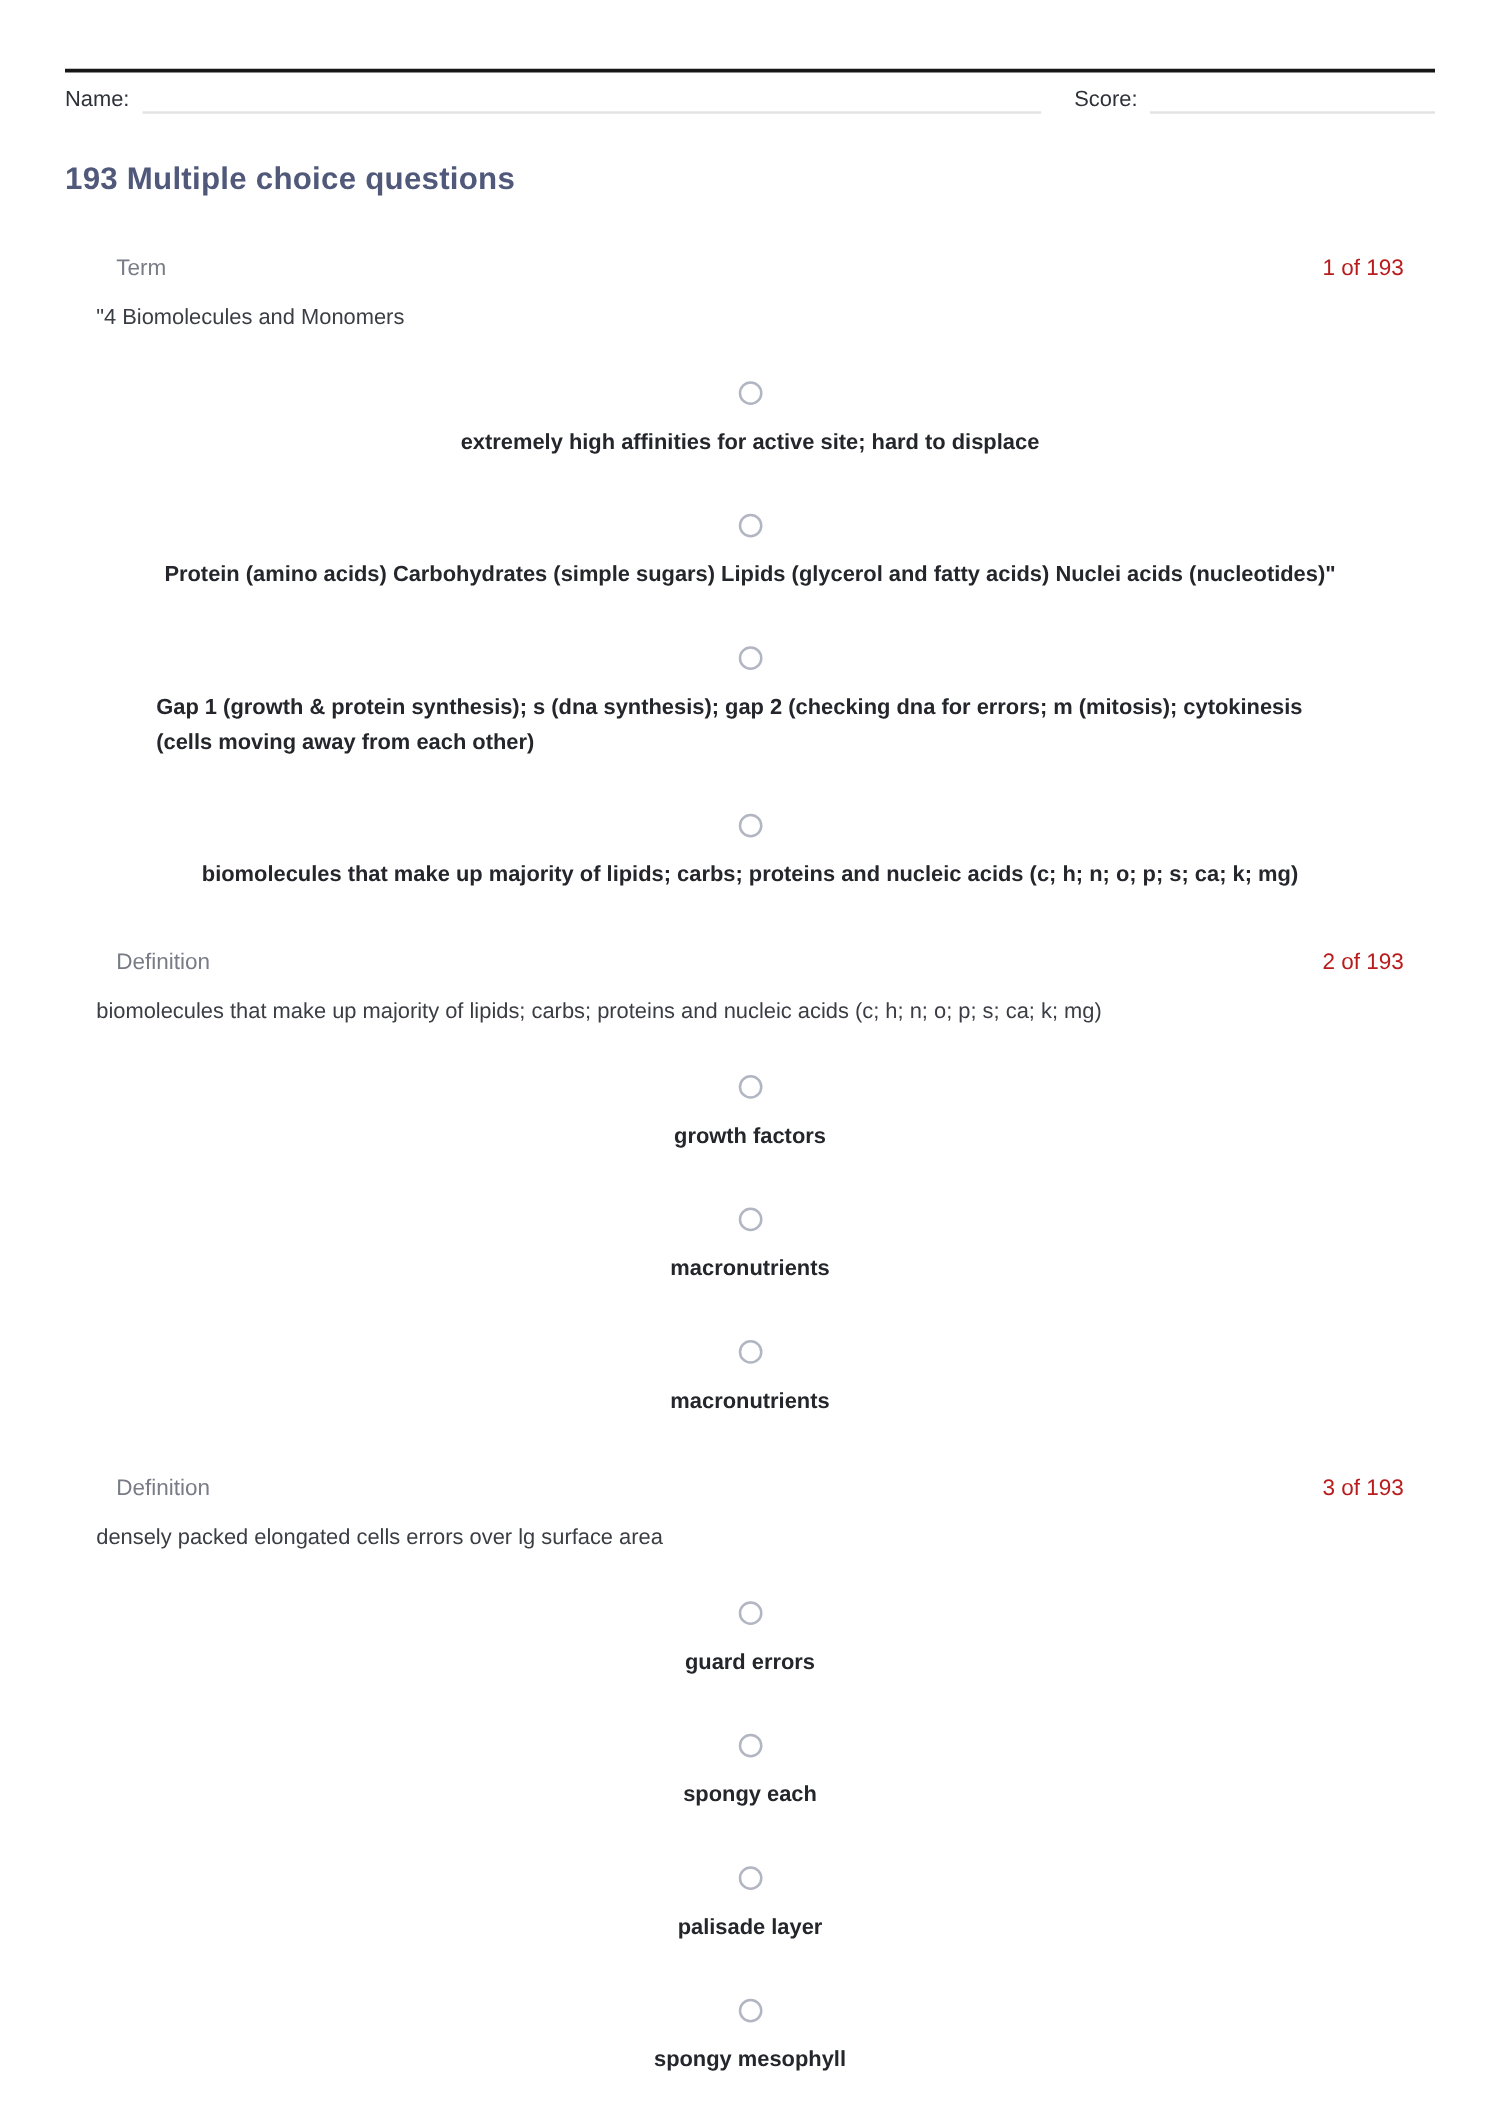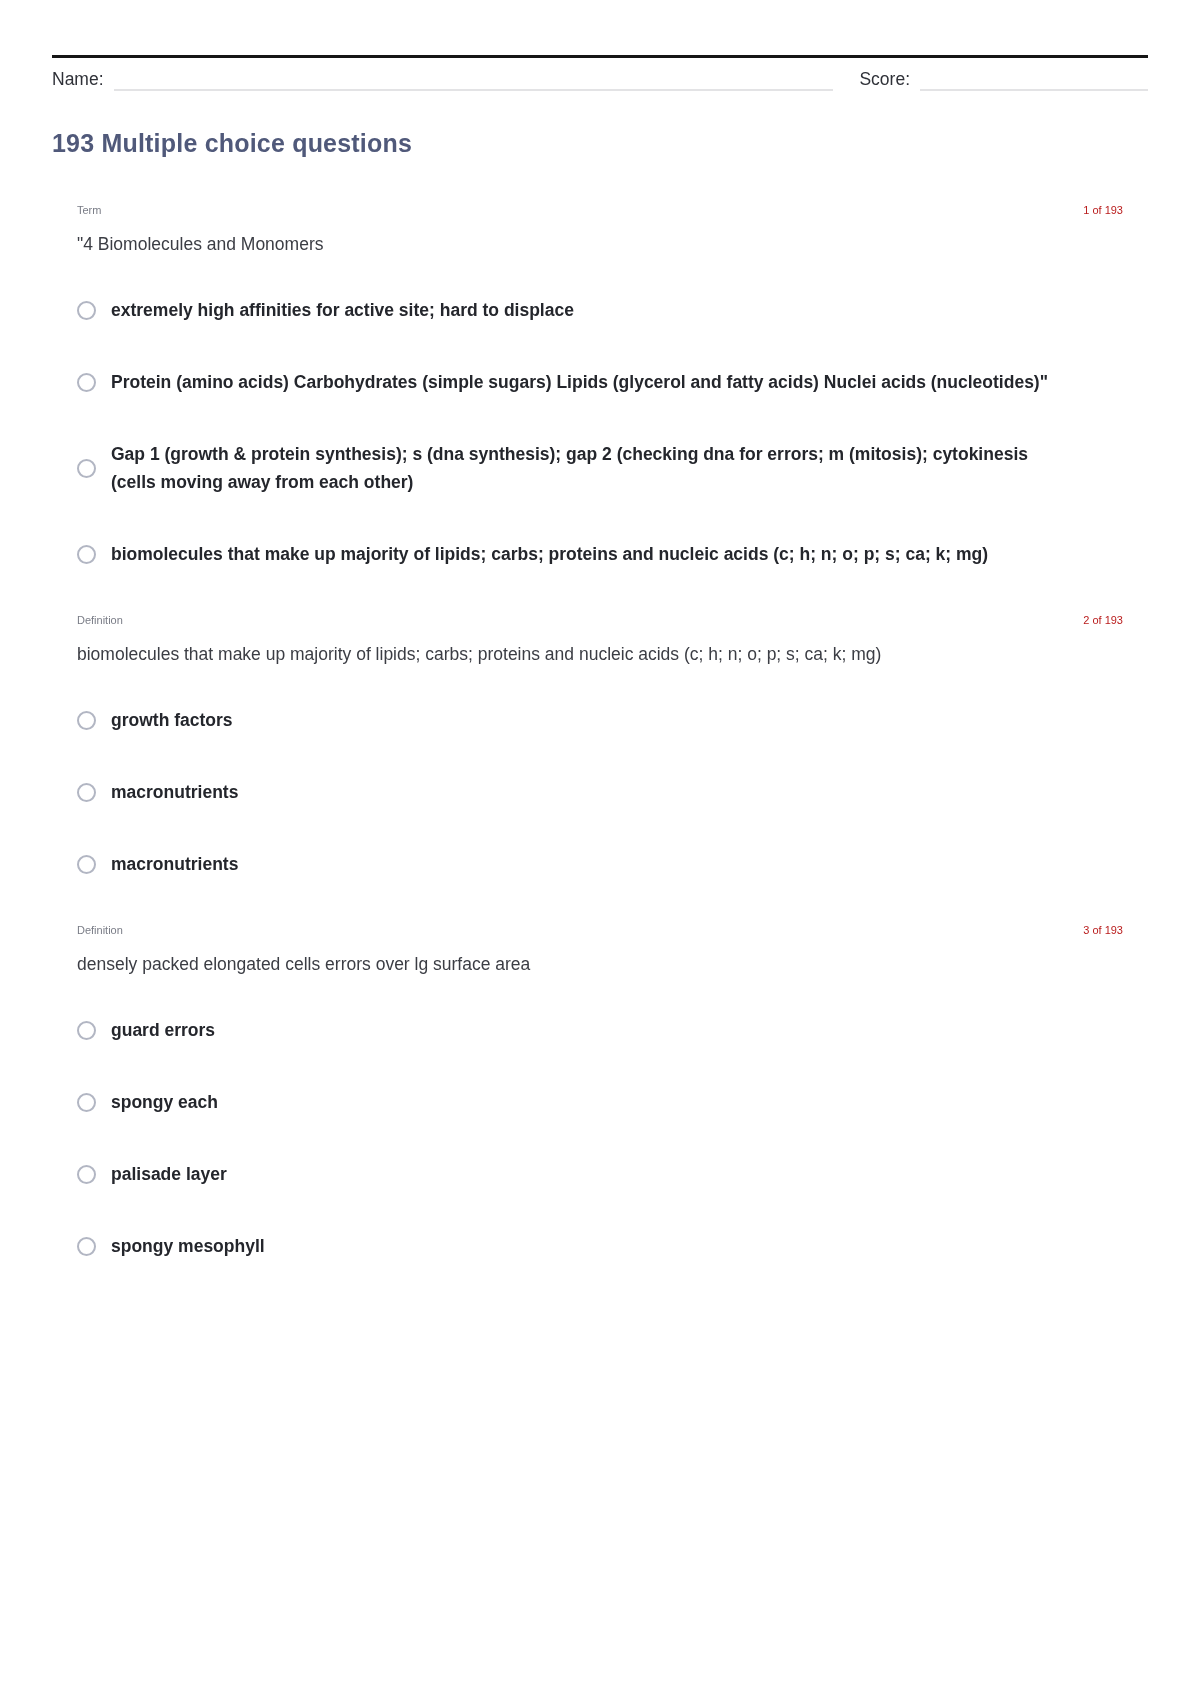--- a/index.html
+++ b/index.html
@@ -40,38 +40,40 @@
     font-size: 25px;
     font-weight: 700;
     letter-spacing: 0.2px;
     color: #50597a;
   }
   .question { margin-top: 46px; padding: 0 25px; }
   .q-header {
     display: flex;
     justify-content: space-between;
     align-items: baseline;
-    font-size: 11px;
+    font-size: 18px;
     color: #797c86;
+    margin-left: 16px;
   }
   .q-counter { color: #b91c1c; }
   .q-prompt {
     margin-top: 15px;
     font-size: 17.5px;
     line-height: 1.55;
     color: #3b3d44;
     max-width: 990px;
   }
   .options { list-style: none; }
   .option {
     display: flex;
     align-items: center;
     gap: 15px;
     margin-top: 44px;
     cursor: pointer;
+    flex-direction: column;
   }
   .option:first-child { margin-top: 38px; }
   .radio {
     width: 19px; height: 19px;
     border: 2.5px solid #b2b6c3;
     border-radius: 50%;
     background: transparent;
     flex: 0 0 auto;
   }
   .option-label {

